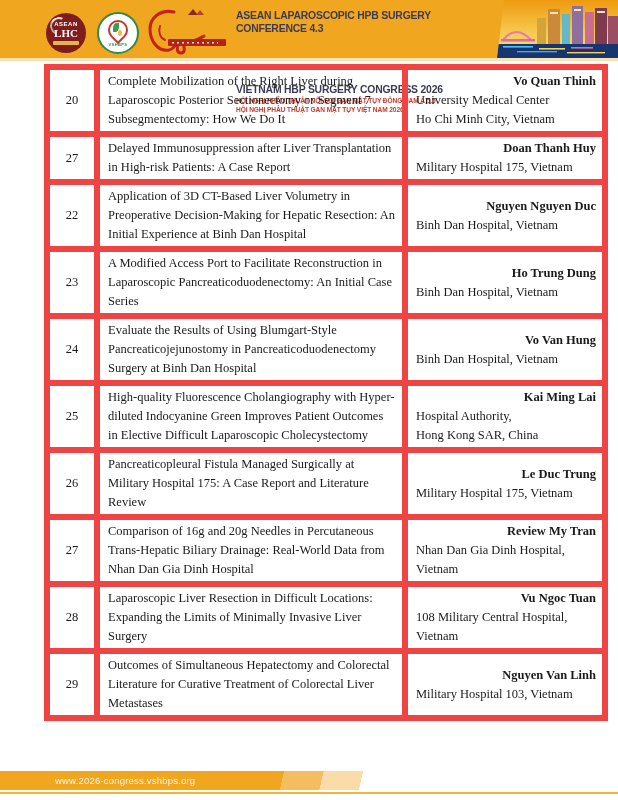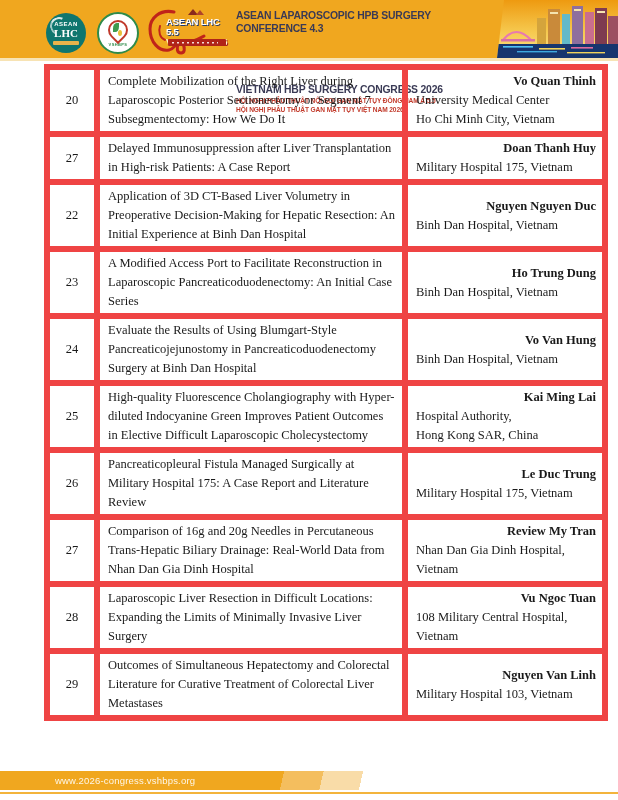--- a/index.html
+++ b/index.html
@@ -4,21 +4,21 @@
 <style>
   html,body{margin:0;padding:0;}
   .page{position:relative;width:618px;height:800px;background:#ffffff;overflow:hidden;
         font-family:"Liberation Serif","DejaVu Serif",serif;color:#1a1a1a;}
 
   
   .header{position:absolute;left:0;top:0;width:618px;height:58px;background:#F0A71F;}
   .header-strip{position:absolute;left:0;top:58px;width:618px;height:3px;background:#F7E3B4;}
 
   .logo-circle1{position:absolute;left:46px;top:13px;width:40px;height:40px;border-radius:50%;
-                background:#0f766e;display:flex;flex-direction:column;align-items:center;justify-content:center;
+                background:#7f1d1d;display:flex;flex-direction:column;align-items:center;justify-content:center;
                 font-family:"Liberation Sans",sans-serif;color:#fff;overflow:hidden;}
   .logo-circle1 .crescent{position:absolute;left:4px;top:4px;width:14px;height:14px;border-radius:50%;
                 border-top:2px solid rgba(255,255,255,.85);border-left:2px solid rgba(255,255,255,.6);
                 border-right:2px solid transparent;border-bottom:2px solid transparent;transform:rotate(-20deg);}
   .logo-circle1 .t1{font-size:6px;font-weight:bold;letter-spacing:.5px;line-height:7px;}
   .logo-circle1 .t2{font-size:11px;font-weight:bold;font-family:"Liberation Serif",serif;line-height:11px;}
   .logo-circle1 .band{width:26px;height:4px;background:#E8B34B;margin-top:2px;border-radius:1px;}
 
   .logo-circle2{position:absolute;left:97px;top:12px;width:42px;height:42px;border-radius:50%;
                 background:#fff;border:2px solid #2E8B4A;box-sizing:border-box;
@@ -93,24 +93,20 @@
       <div class="cap">VSHBPS</div>
     </div>
 
     <div class="logo-badge">
       <svg width="88" height="50" viewBox="0 0 88 50">
         <path d="M28 6 C14 3 4 12 4 23 C4 36 13 46 23 44 C28 43 29 38 33 37 C30 42 31 47 35 47 C39 47 39 42 37 38 C42 36 50 35 58 30" fill="none" stroke="#C0241A" stroke-width="3" stroke-linecap="round"></path>
         <path d="M14 20 C12 26 14 32 19 34" fill="none" stroke="#C0241A" stroke-width="2" stroke-linecap="round"></path>
       </svg>
       <div class="badge-mountain"></div>
       <div class="badge-mountain2"></div>
-      <div class="badge-text">
-        <div class="b1">ASEAN LHC 5.5</div>
-        <div class="b2">VSHBPS 2026</div>
-      </div>
       <div class="badge-ribbon"></div>
     </div>
 
     <div class="title-block">
       <div class="title-line" style="color:#3A3A55;">ASEAN LAPAROSCOPIC HPB SURGERY CONFERENCE 4.3</div>
       <div class="title-line" style="color:#3A3A55;margin-top:48px;">VIETNAM HBP SURGERY CONGRESS 2026</div>
       <div class="subtitle-line" style="color:#C23A2B;">HỘI NGHỊ PHẪU THUẬT NỘI SOI GAN MẬT TỤY ĐÔNG NAM Á 5.5</div>
       <div class="subtitle-line" style="color:#C23A2B;margin-top:0;">HỘI NGHỊ PHẪU THUẬT GAN MẬT TỤY VIỆT NAM 2026</div>
     </div>
 

